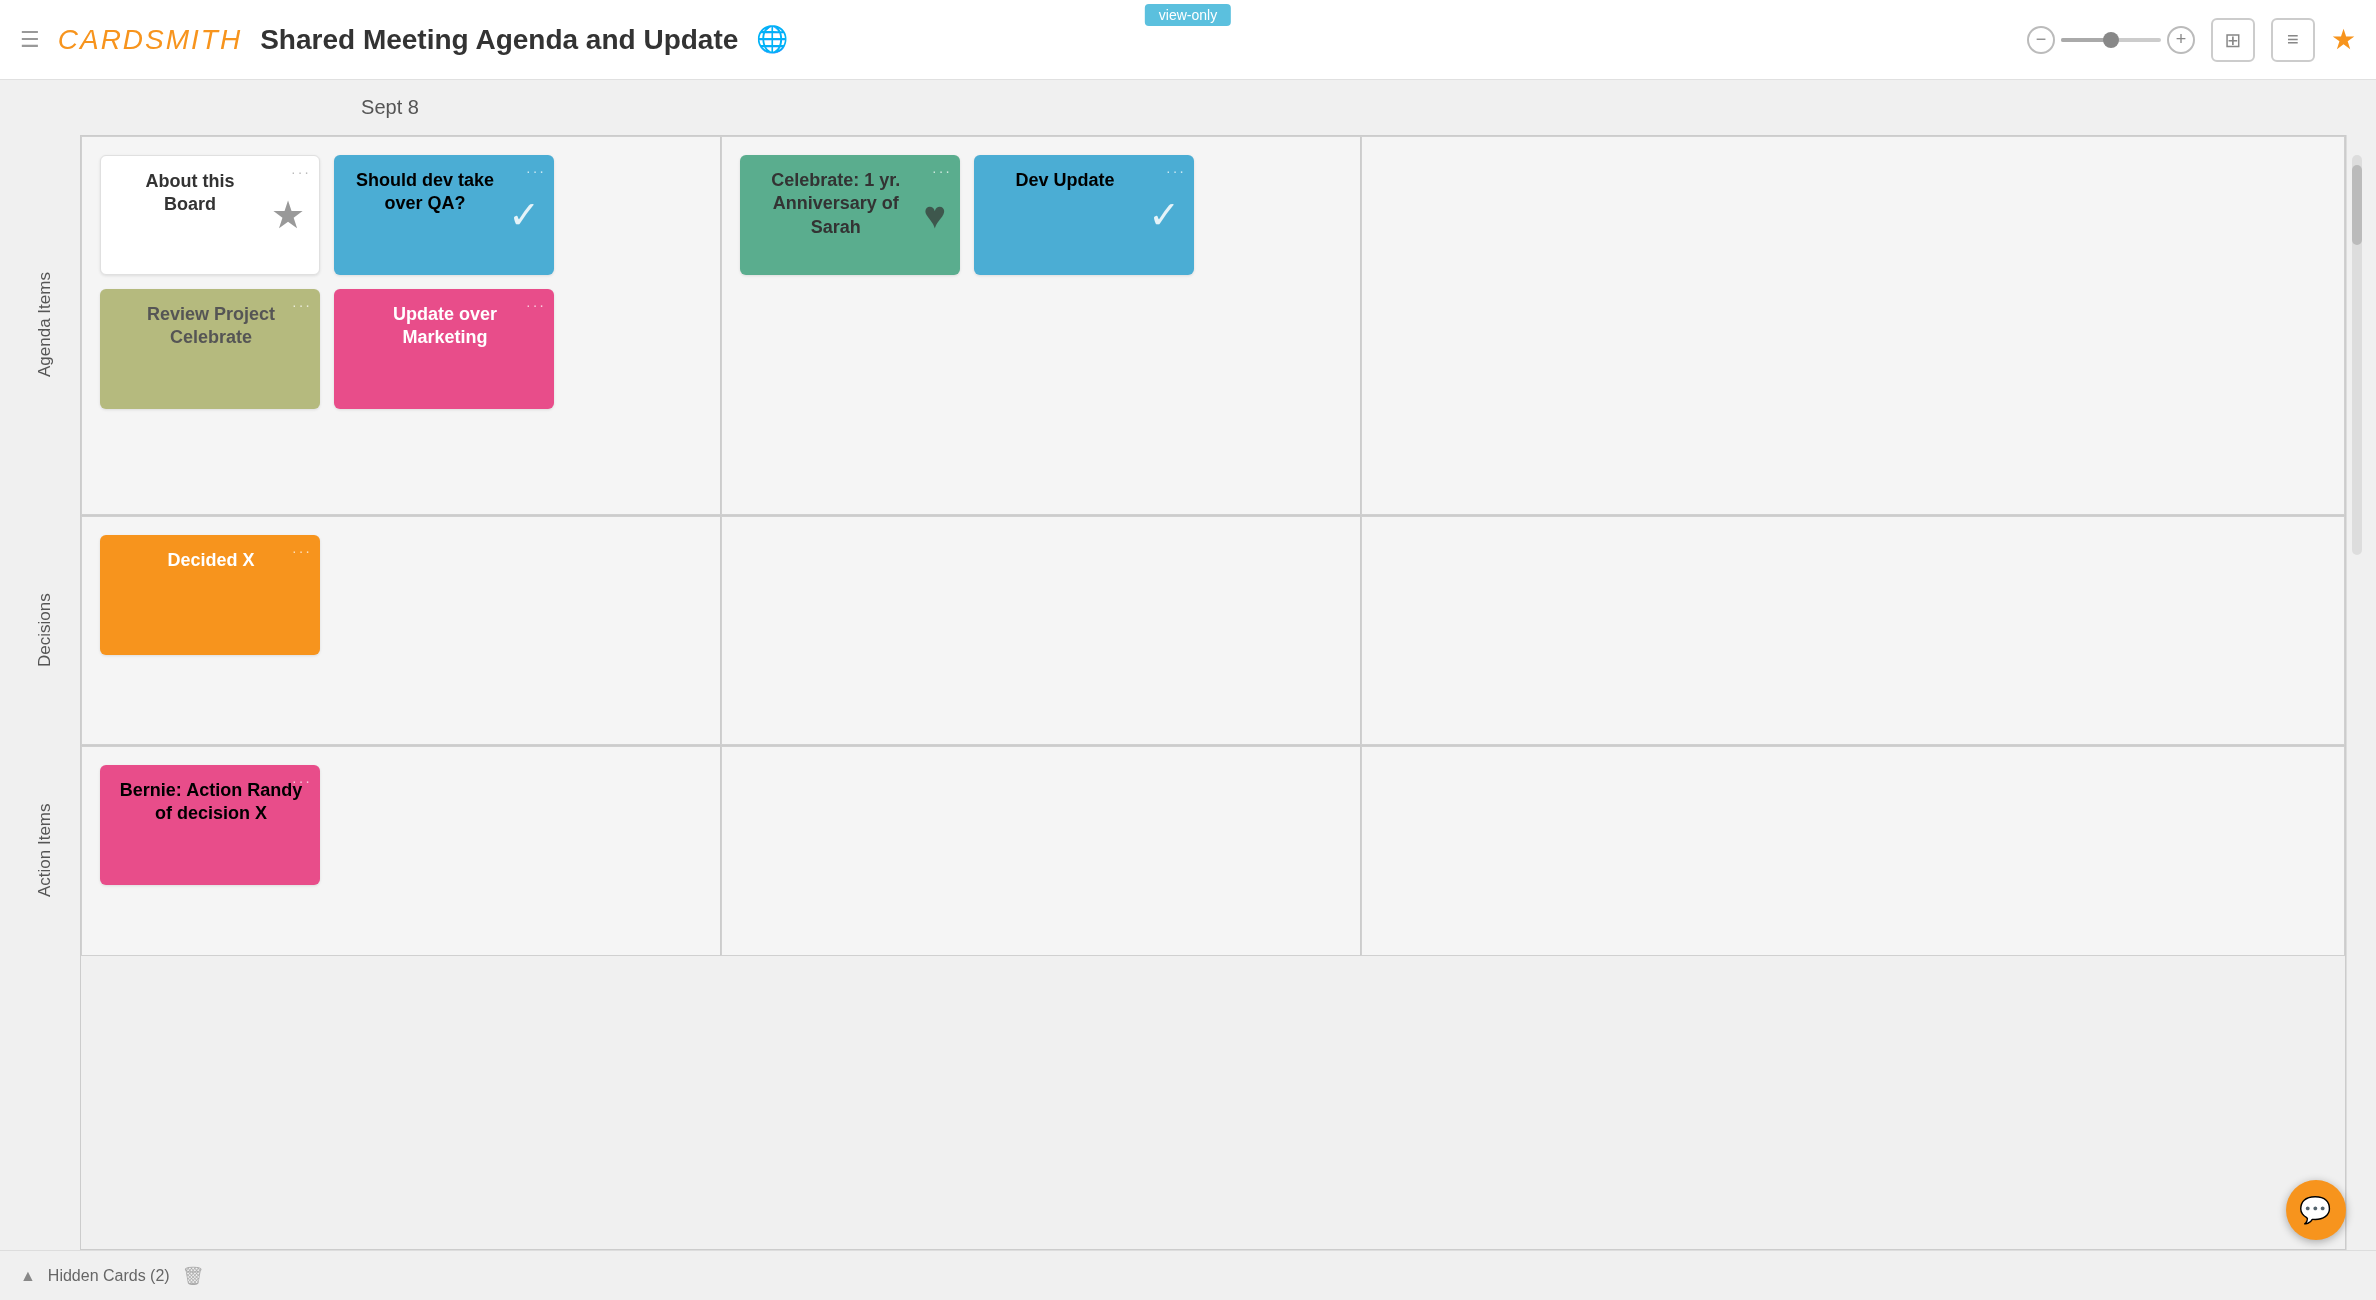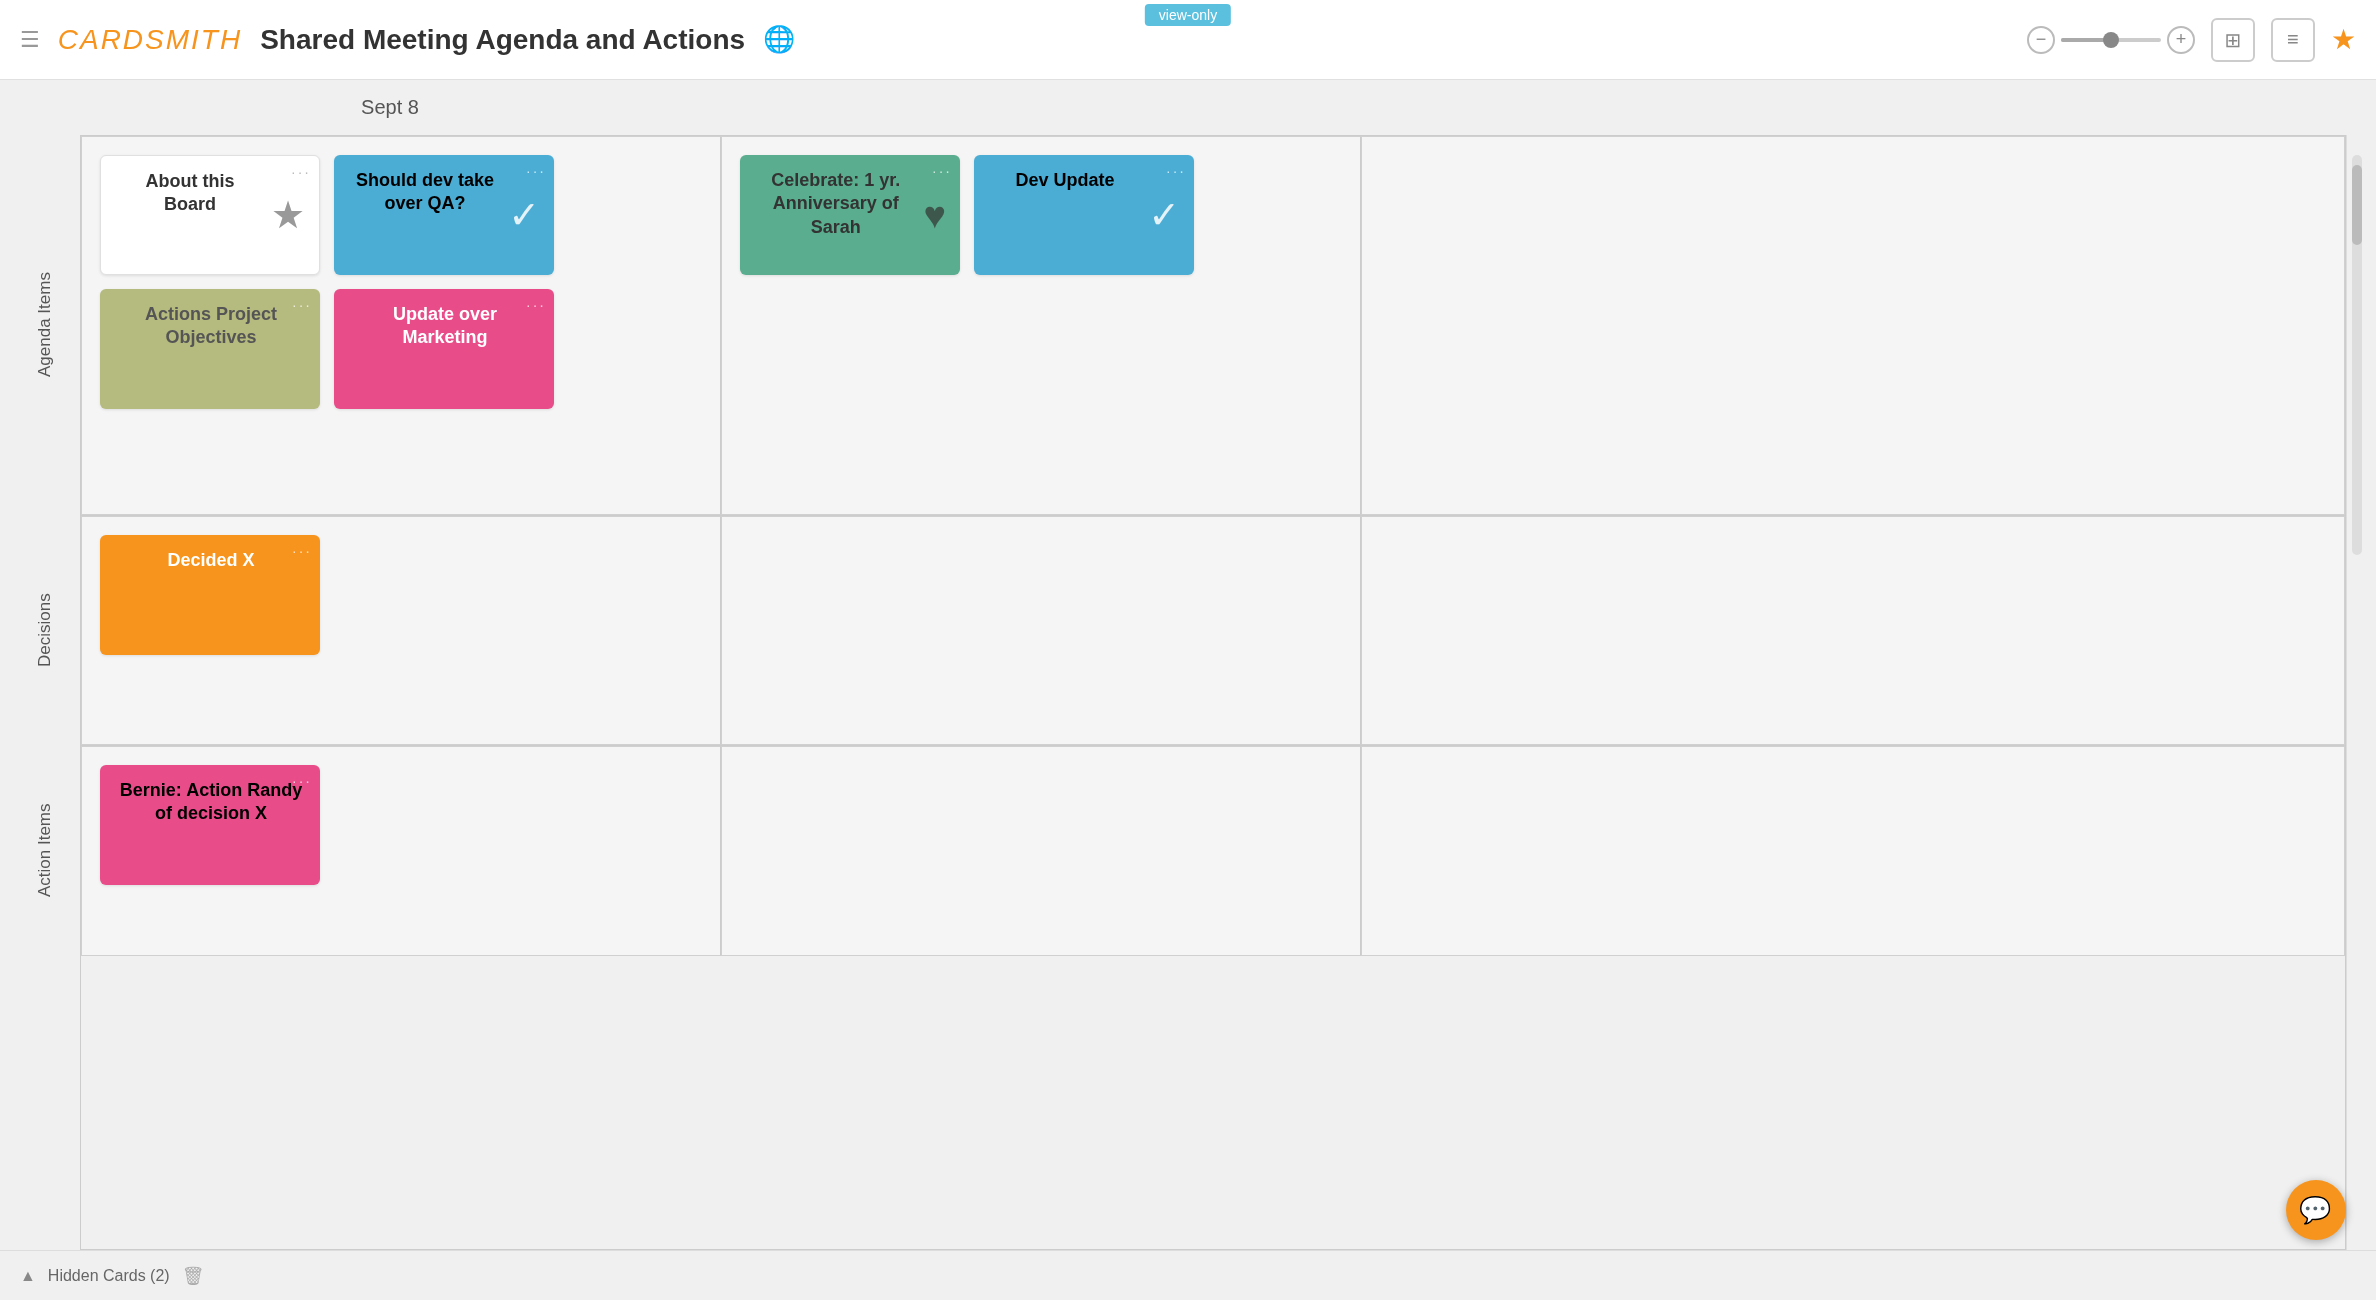--- a/index.html
+++ b/index.html
@@ -317,21 +317,21 @@
     .action-row { min-height: 210px; }
   </style>
 </head>
 <body>
 
 <div class="full-layout">
 
   <div class="header">
     <span class="header-menu-icon">☰</span>
     <span class="logo">CARDSMITH</span>
-    <span class="header-title">Shared Meeting Agenda and Actions</span>
+    <span class="header-title">Shared Meeting Agenda and Update</span>
     <span class="globe-icon">🌐</span>
     <div class="view-only-badge">view-only</div>
     <div class="header-right">
       <div class="zoom-control">
         <div class="zoom-btn">−</div>
         <div class="zoom-slider">
           <div class="zoom-slider-track"></div>
           <div class="zoom-slider-thumb"></div>
         </div>
         <div class="zoom-btn">+</div>
@@ -373,21 +373,21 @@
               </div>
 
               <div class="card card-blue">
                 <span class="card-menu">···</span>
                 <span class="card-text">Should dev take over QA?</span>
                 <span class="card-icon">✓</span>
               </div>
 
               <div class="card card-olive">
                 <span class="card-menu">···</span>
-                <span class="card-text">Actions Project Objectives</span>
+                <span class="card-text">Review Project Celebrate</span>
               </div>
 
               <div class="card card-pink">
                 <span class="card-menu">···</span>
                 <span class="card-text">Update over Marketing</span>
               </div>
             </div>
             <div class="grid-cell grid-cell-col2">
 
               <div class="card card-green">

